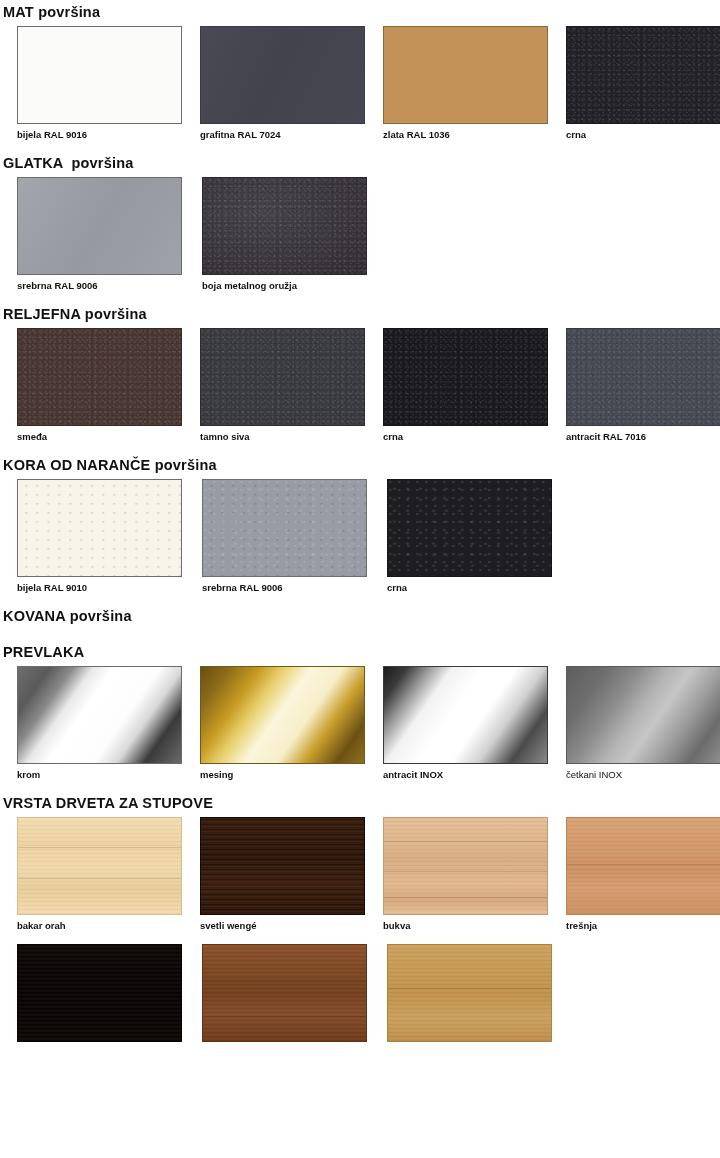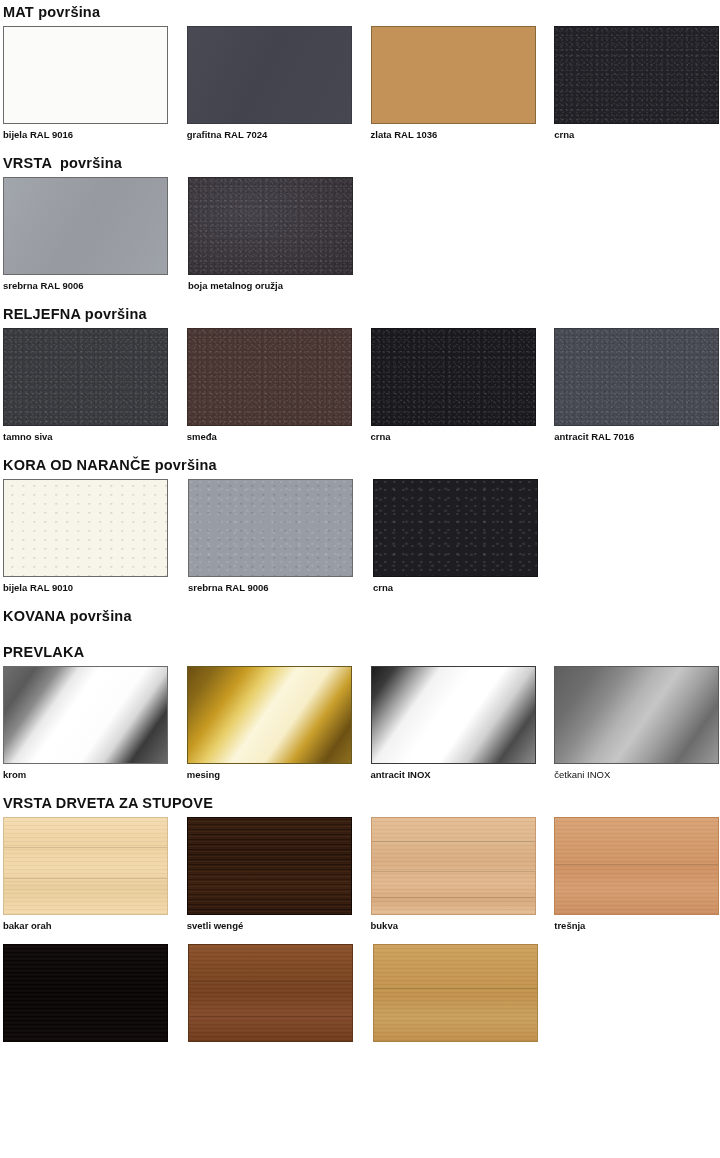--- a/index.html
+++ b/index.html
@@ -20,21 +20,21 @@
     font-weight:bold;
     letter-spacing:.2px;
     color:#111111;
     margin:0 0 6px 3px;
     line-height:16px;
     white-space:pre;
   }
 
   .row{
     display:flex;
-    margin-left:3px;
+    margin-left:17px;
   }
 
   .cell{
     width:167px;
     margin-right:18px;
     position:relative;
   }
   .cell:last-child{margin-right:0;}
 
   .swatch{
@@ -131,43 +131,43 @@
         <div class="caption">zlata RAL 1036</div>
       </div>
       <div class="cell">
         <div class="swatch grain" style="background:#222228;border-color:#1a1a1f;"></div>
         <div class="caption">crna</div>
       </div>
     </div>
   </div>
 
   <div class="section" style="padding-top:14px;">
-    <div class="sec-title">VRSTA  površina</div>
+    <div class="sec-title">GLATKA  površina</div>
     <div class="row">
       <div class="cell">
         <div class="swatch" style="background:linear-gradient(120deg,#a2a6ad 0%,#96999f 50%,#9ea2a9 100%);border-color:#6b6b6b;"></div>
         <div class="caption">srebrna RAL 9006</div>
       </div>
       <div class="cell">
         <div class="swatch grain" style="background:radial-gradient(ellipse at 35% 35%,#46424a 0%,#3a363c 60%,#322e34 100%);border-color:#2c292c;"></div>
         <div class="caption">boja metalnog oružja</div>
       </div>
     </div>
   </div>
 
   <div class="section" style="padding-top:14px;">
     <div class="sec-title">RELJEFNA površina</div>
     <div class="row">
       <div class="cell">
+        <div class="swatch grain" style="background:#4a3733;border-color:#3a2b28;"></div>
+        <div class="caption">smeđa</div>
+      </div>
+      <div class="cell">
         <div class="swatch grain" style="background:#3a3b40;border-color:#2c2d31;"></div>
         <div class="caption">tamno siva</div>
-      </div>
-      <div class="cell">
-        <div class="swatch grain" style="background:#4a3733;border-color:#3a2b28;"></div>
-        <div class="caption">smeđa</div>
       </div>
       <div class="cell">
         <div class="swatch grain" style="background:#1b1b1f;border-color:#141417;"></div>
         <div class="caption">crna</div>
       </div>
       <div class="cell">
         <div class="swatch grain" style="background:#474a52;border-color:#383a41;"></div>
         <div class="caption">antracit RAL 7016</div>
       </div>
     </div>

